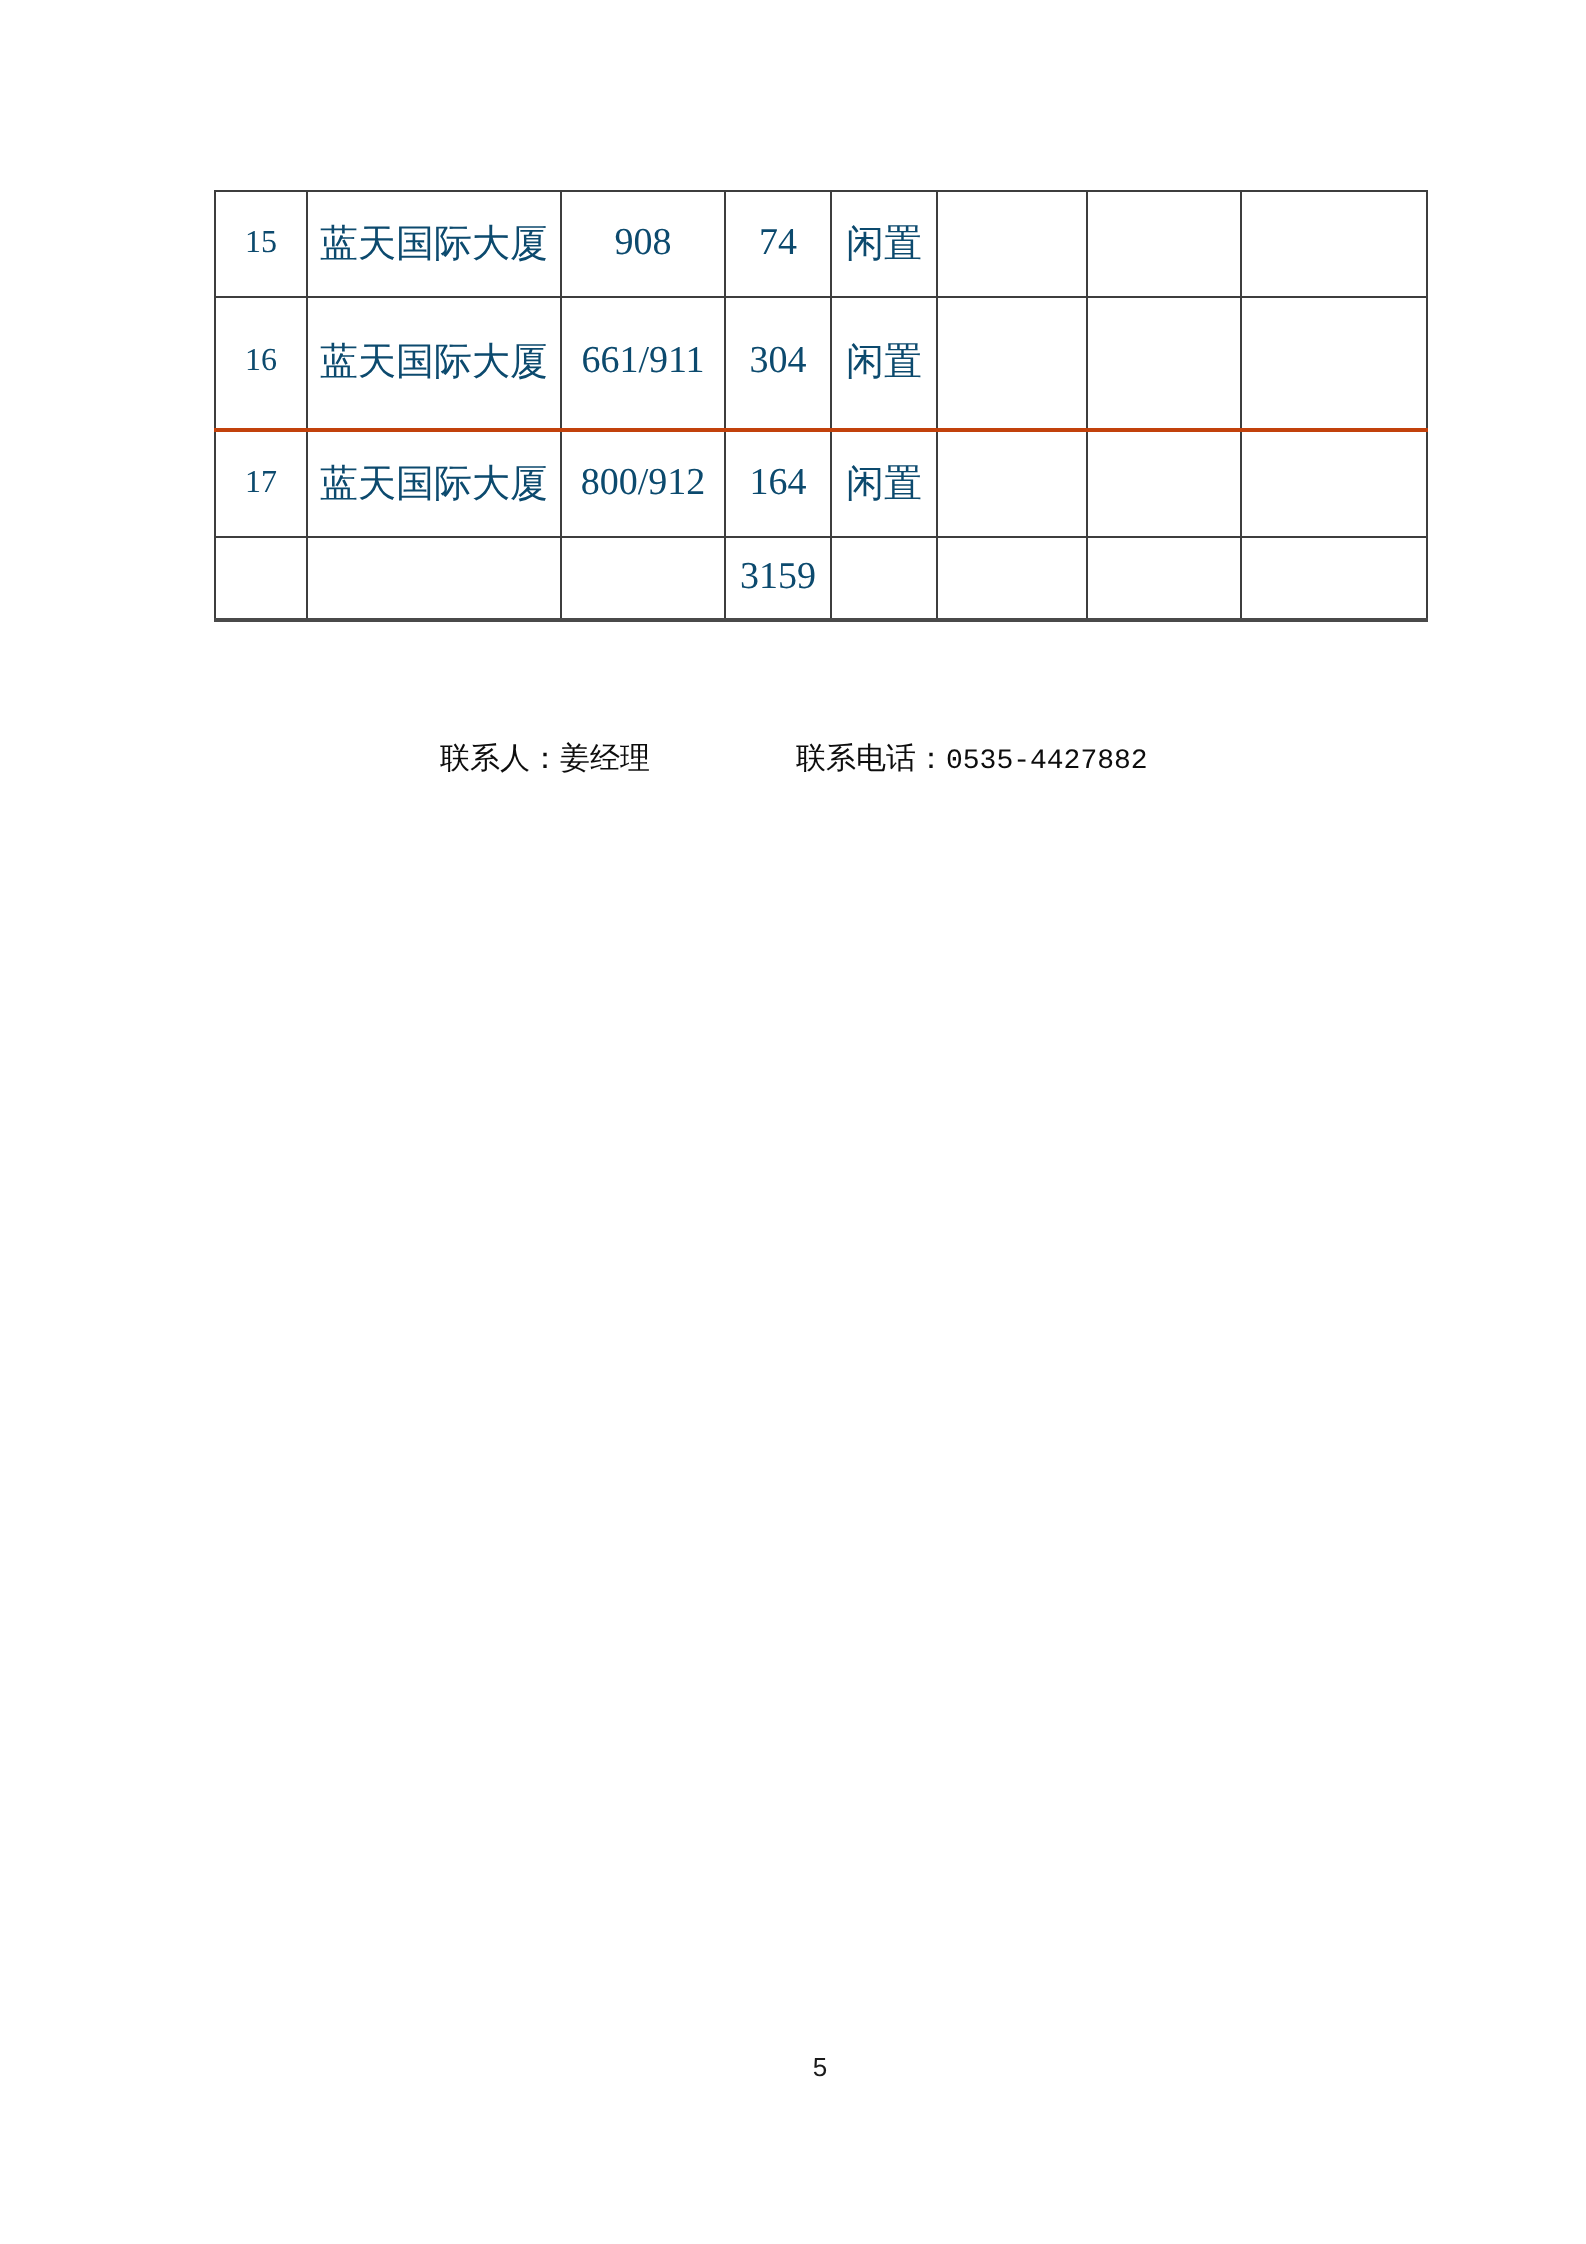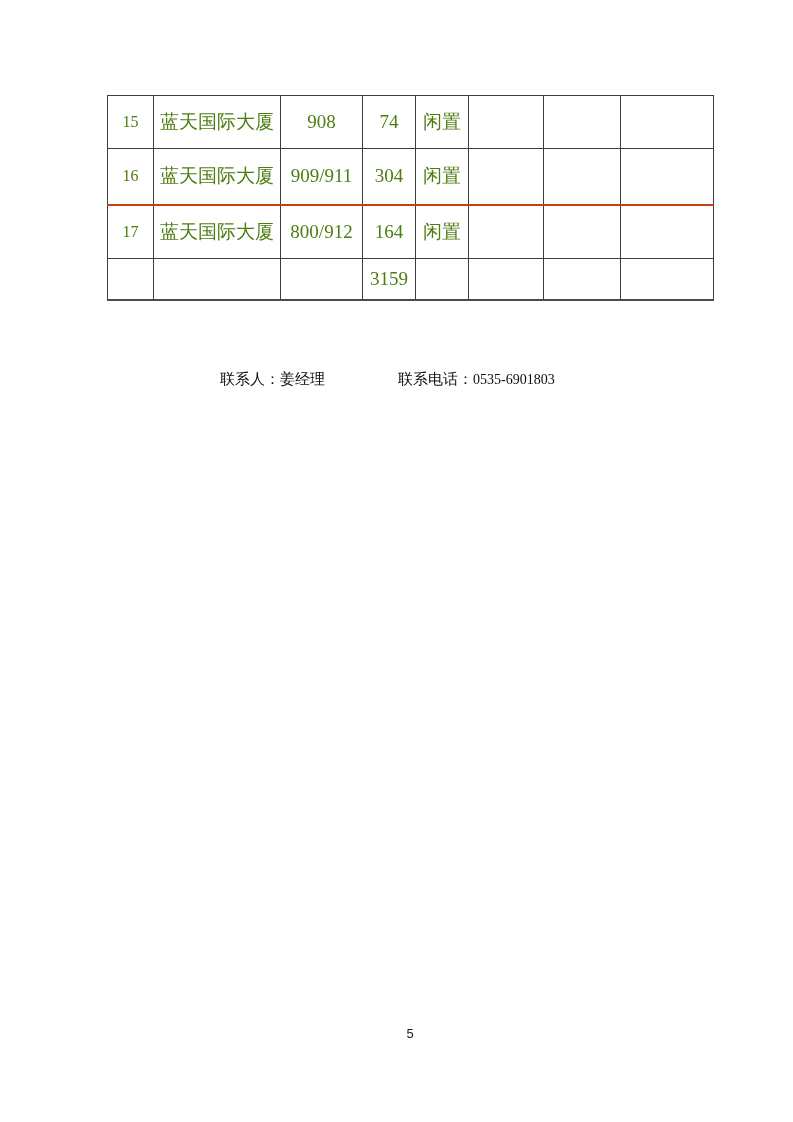--- a/index.html
+++ b/index.html
@@ -19,35 +19,35 @@
     table-layout: fixed;
   }
   .doc-table td {
     border: 1px solid #3d3d3d;
     text-align: center;
     vertical-align: middle;
     font-size: 19px;
     padding: 0;
     overflow: hidden;
     white-space: nowrap;
-    color: #4d7c0f;
+    color: #0c4a6e;
   }
   .doc-table td.seq { font-size: 16px; }
   tr.r0 { height: 53px; }
-  tr.r1 { height: 56px; }
+  tr.r1 { height: 66px; }
   tr.r2 { height: 54px; }
   tr.r3 { height: 50px; }
   tr.r4 { height: 41px; }
   tr.thick-top td { border-top: 2px solid #c2410c; }
   tr.r4 td { border-bottom: 2px solid #4a4a4a; border-radius: 12px; }
   .contact-line {
     position: absolute;
     top: 370px; left: 0;
     width: 741px; height: 22px;
-    font-family: Liberation Serif, serif;
+    font-family: Liberation Mono, monospace;
     font-size: 15px;
     color: #0d0d0d;
     padding-left: 13px;
   }
   .contact-part1 { position: absolute; left: 220px; top: 0; }
   .contact-part2 { position: absolute; left: 398px; top: 0; }
   .phone-number { font-size: 14px; letter-spacing: 0; }
   .page-footer {
     position: absolute;
     top: 1026px; left: 107px;
@@ -81,21 +81,21 @@
         <td>908</td>
         <td>74</td>
         <td>闲置</td>
         <td></td>
         <td></td>
         <td></td>
       </tr>
       <tr class="r1">
         <td class="seq">16</td>
         <td>蓝天国际大厦</td>
-        <td>909/911</td>
+        <td>661/911</td>
         <td>304</td>
         <td>闲置</td>
         <td></td>
         <td></td>
         <td></td>
       </tr>
       <tr class="r2 thick-top">
         <td class="seq">17</td>
         <td>蓝天国际大厦</td>
         <td>800/912</td>
@@ -113,18 +113,18 @@
         <td></td>
         <td></td>
         <td></td>
         <td></td>
       </tr>
     </tbody>
   </table>
 
   <div class="contact-line">
     <span class="contact-part1"><span>联系人：</span><span>姜经理</span></span>
-    <span class="contact-part2"><span>联系电话：</span><span class="phone-number">0535-6901803</span></span>
+    <span class="contact-part2"><span>联系电话：</span><span class="phone-number">0535-4427882</span></span>
   </div>
 
   <div class="page-footer">5</div>
 
 </div>
 
 </body></html>

